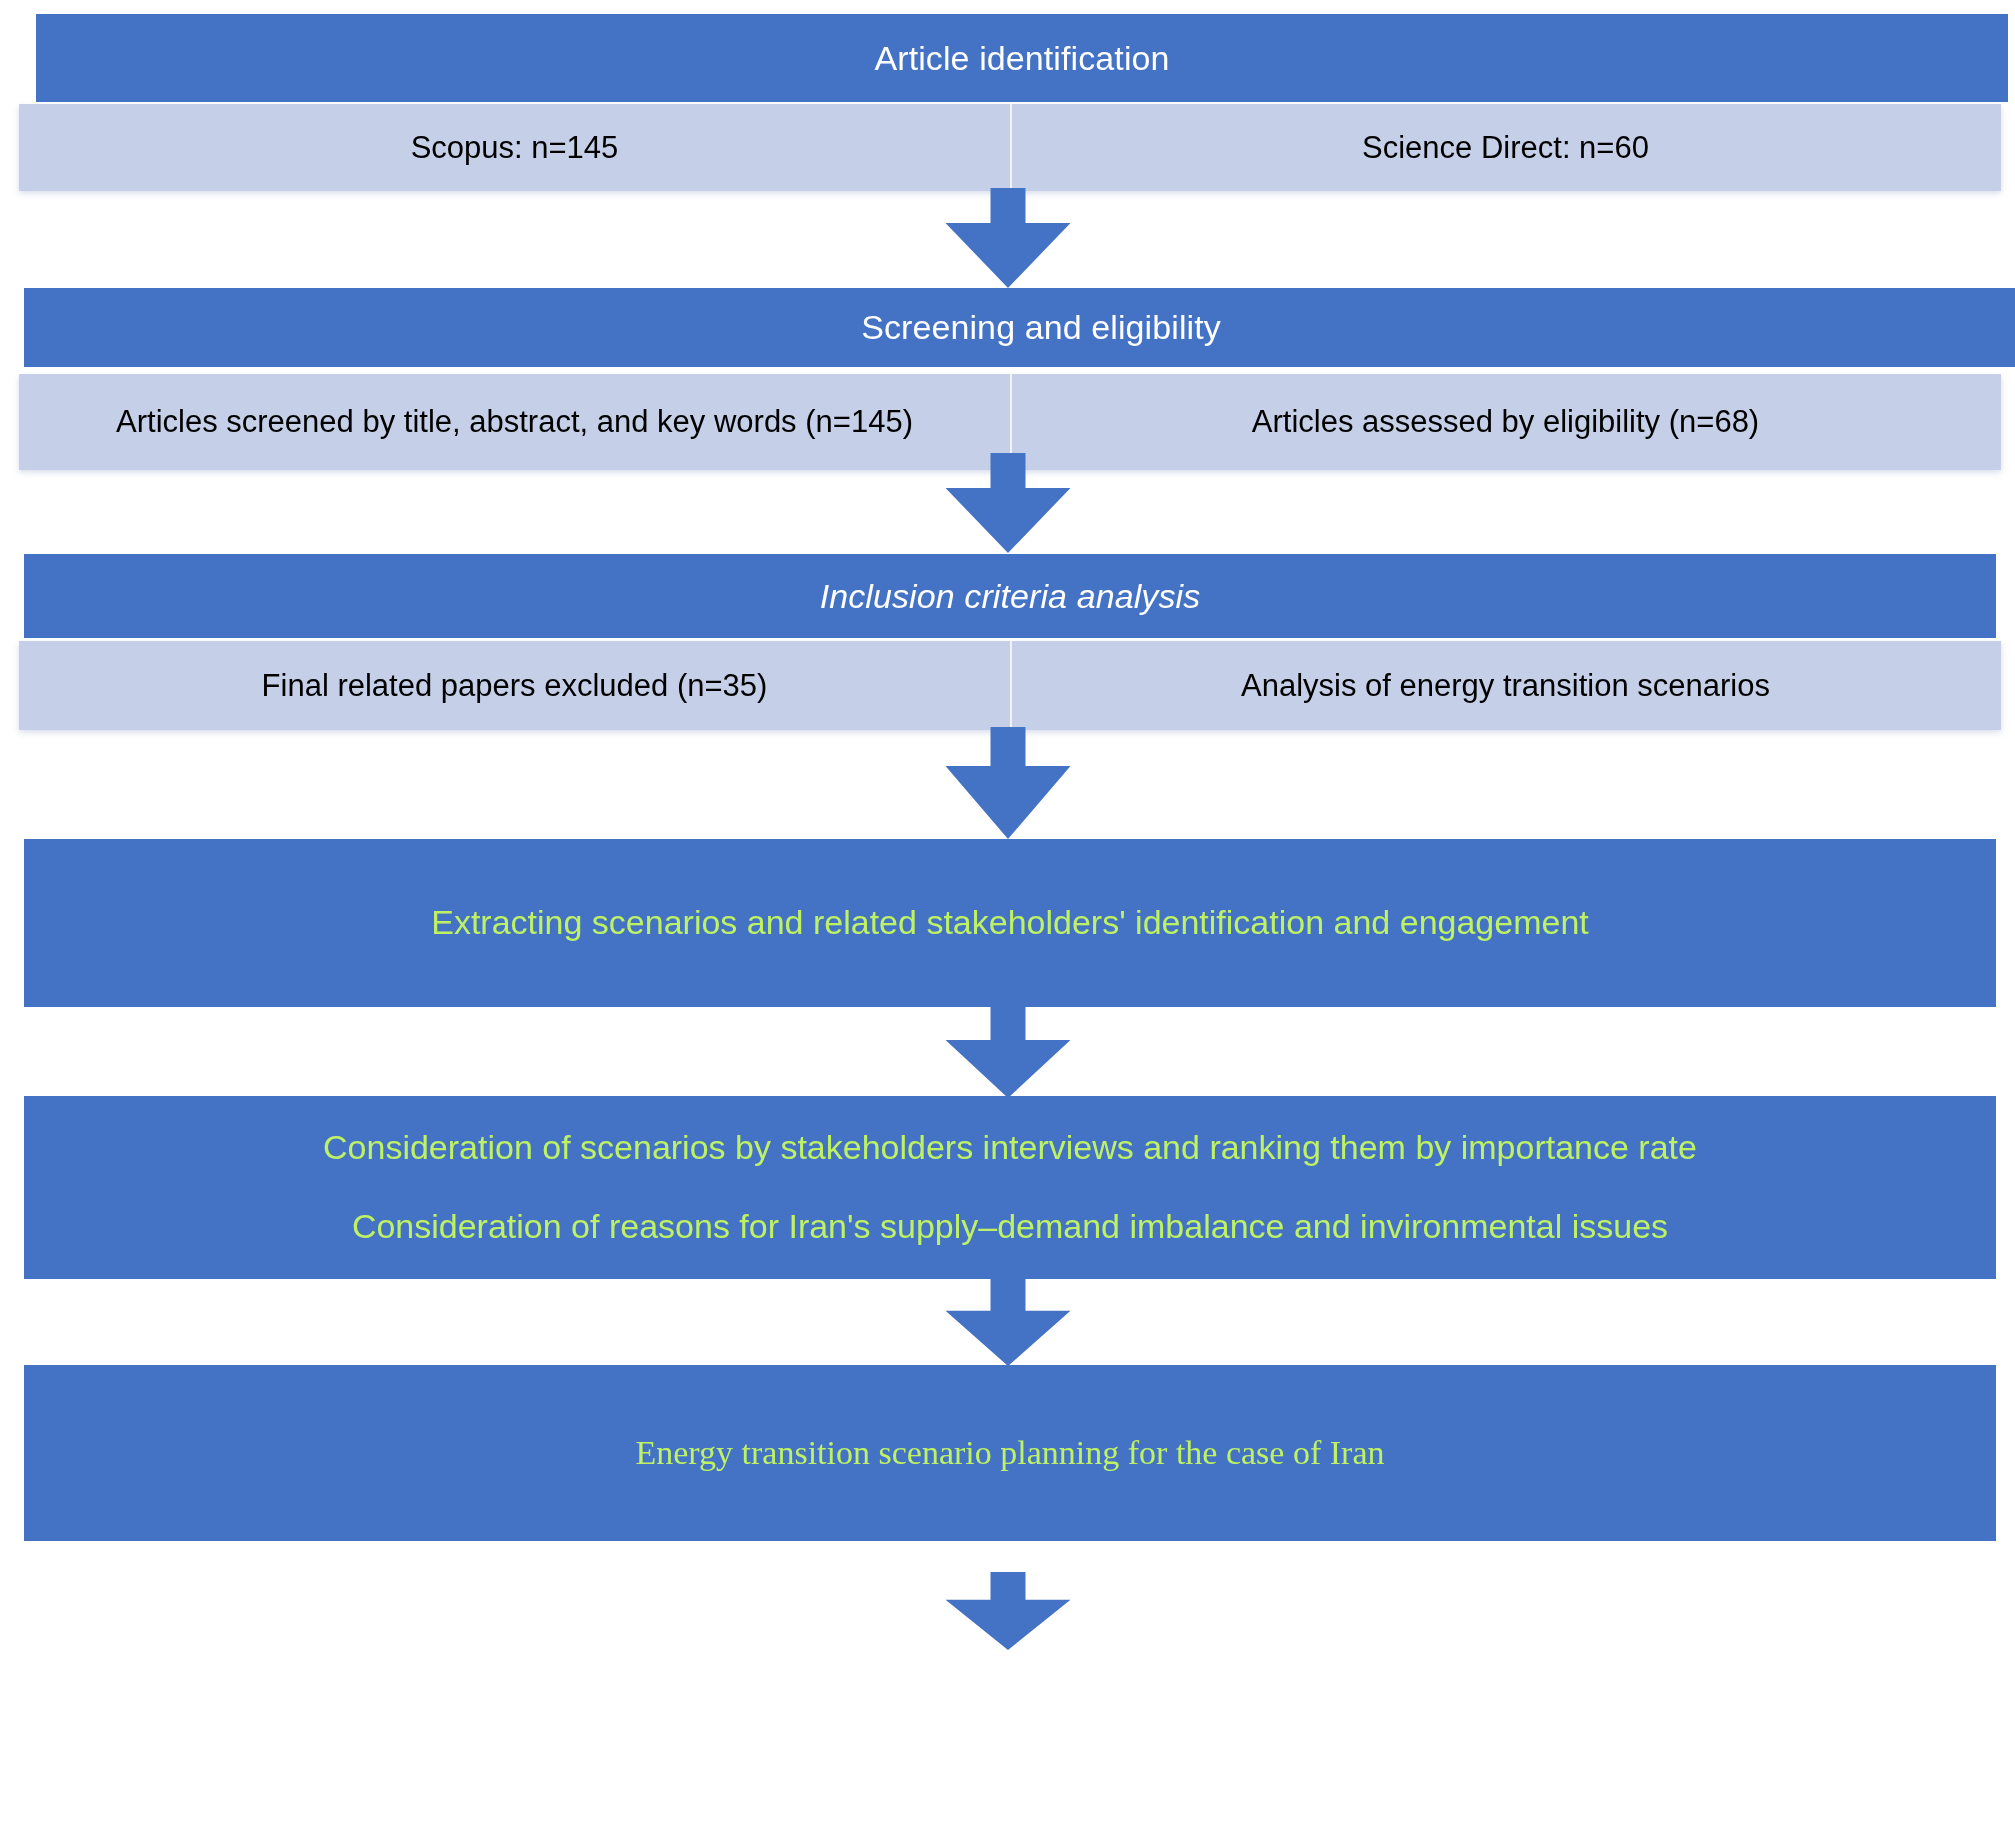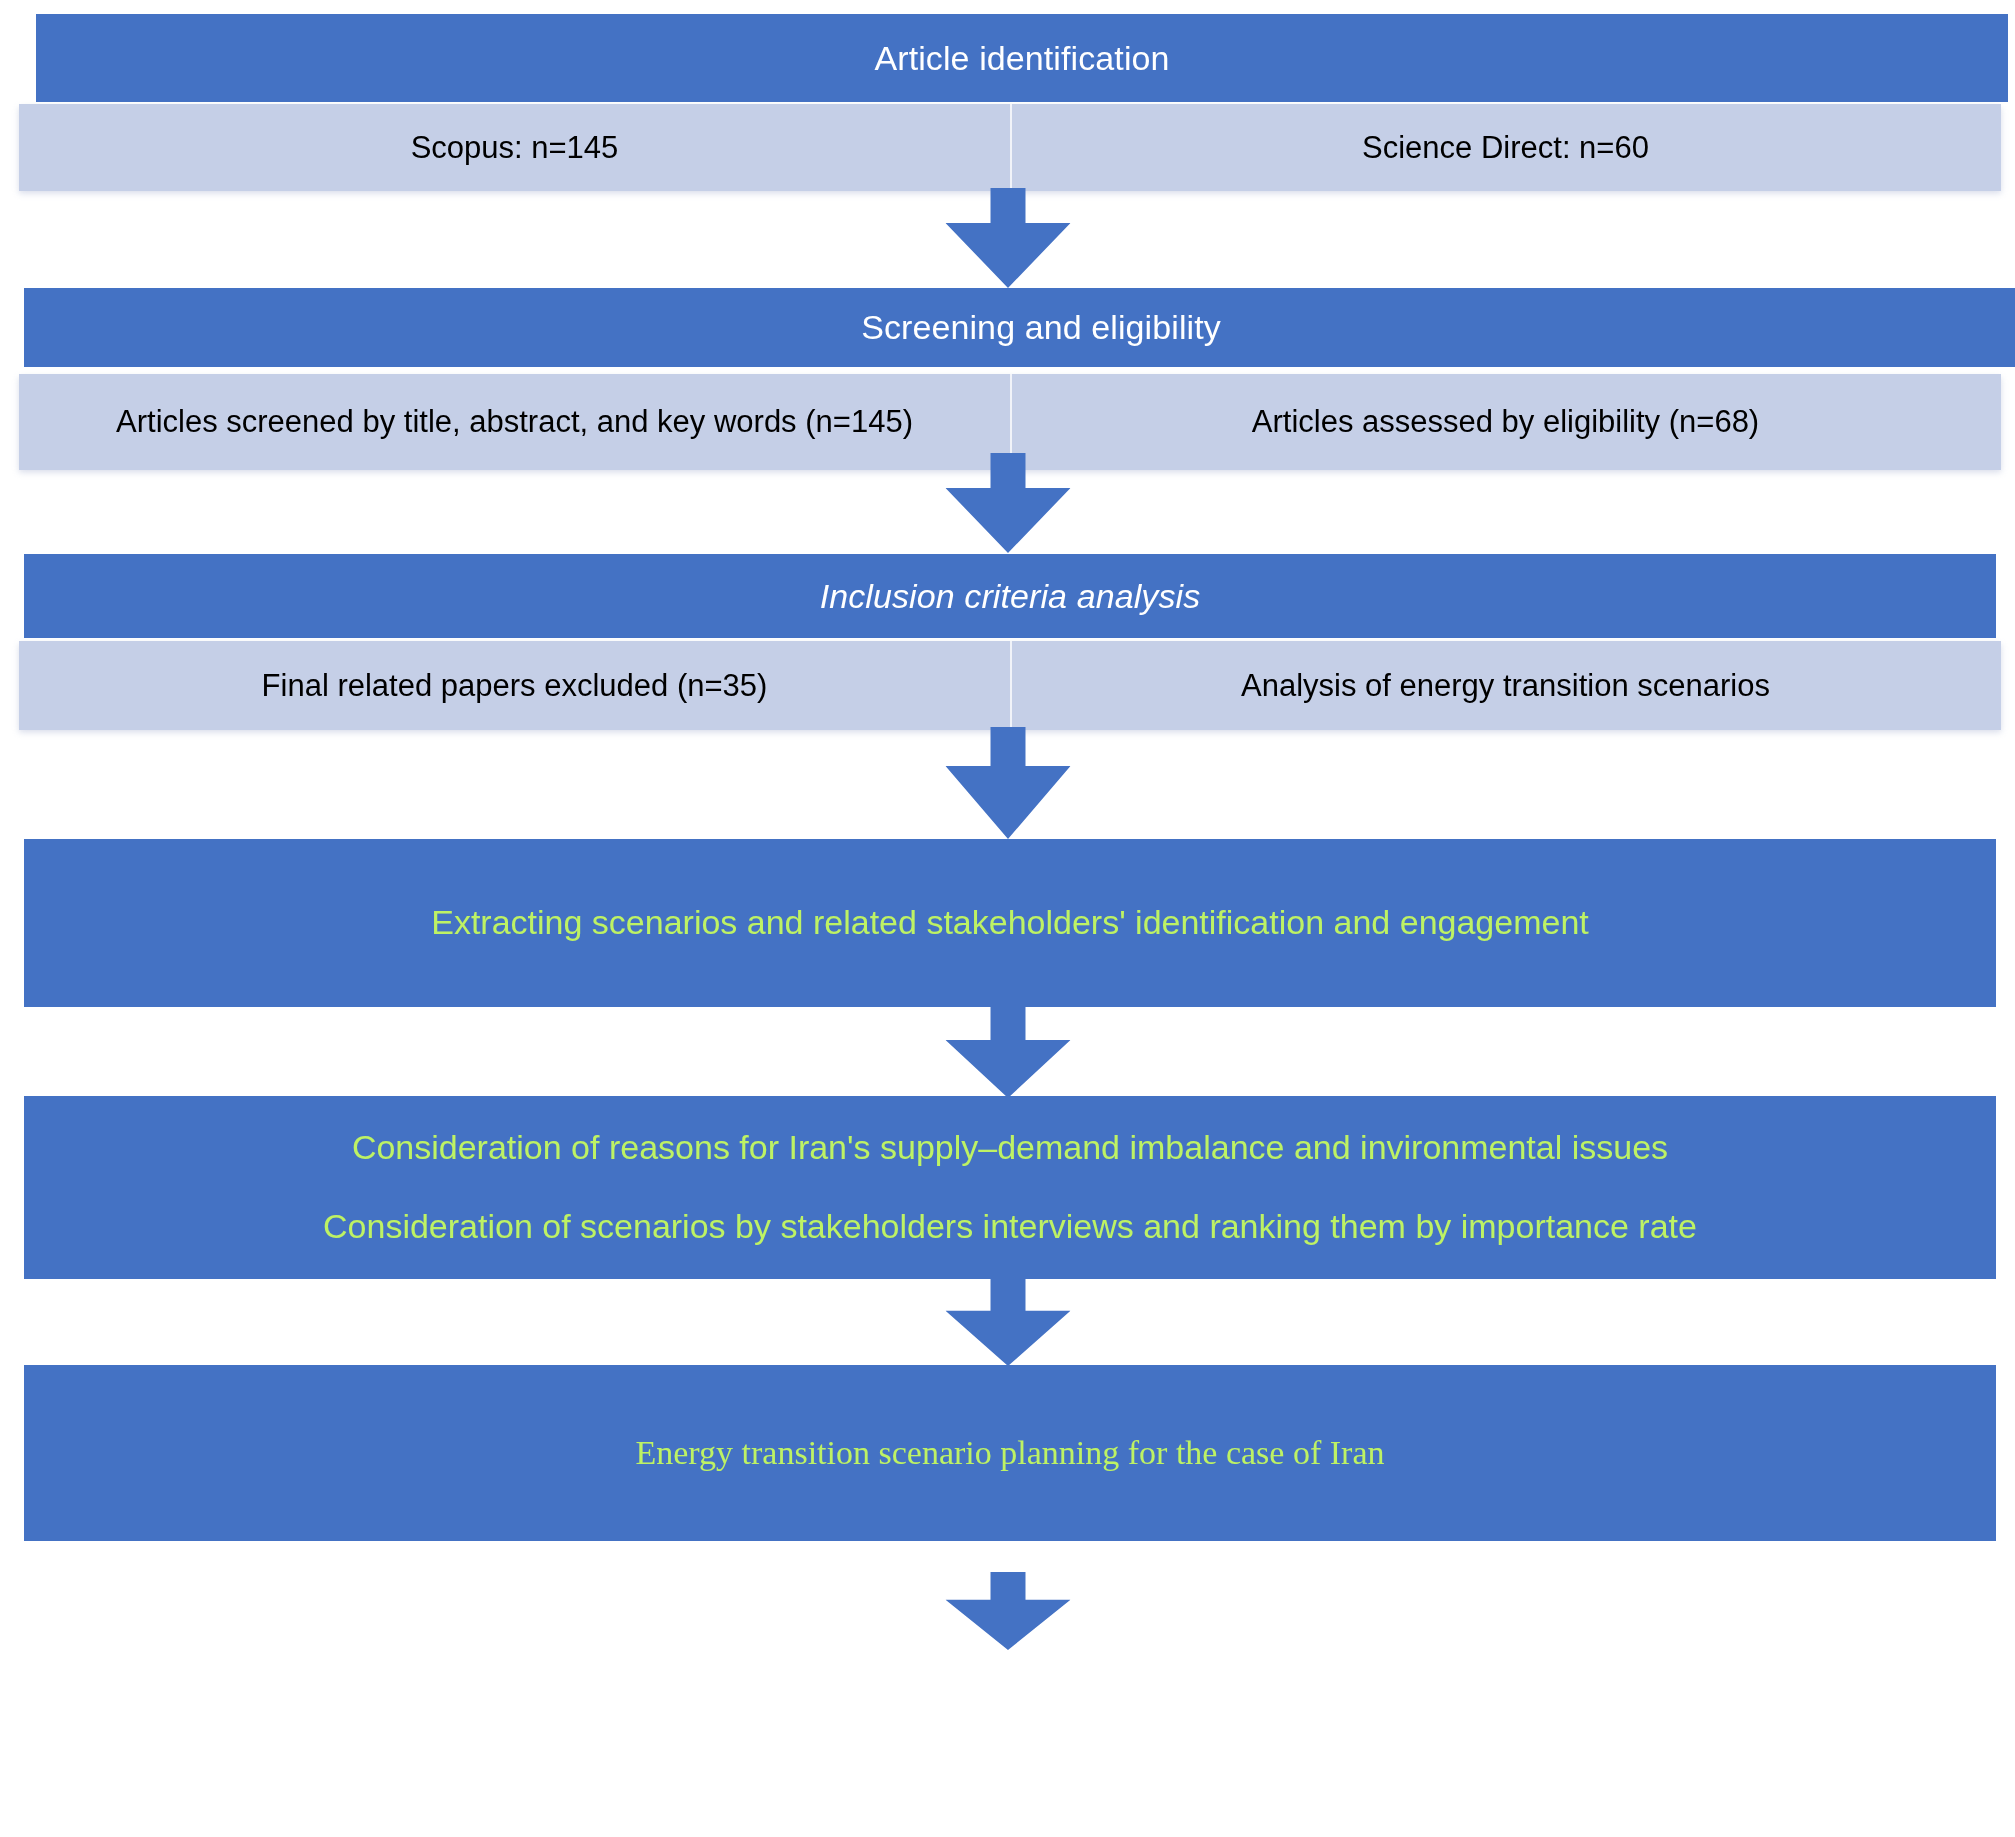--- a/index.html
+++ b/index.html
@@ -156,22 +156,22 @@
     <div class="line">Extracting scenarios and related stakeholders' identification and engagement</div>
   </div>
 
   <div class="arrow" style="top:1006px;height:92px;">
     <svg viewBox="0 0 200 146" preserveAspectRatio="none" aria-hidden="true">
       <polygon points="72,0 128,0 128,54 200,54 100,146 0,54 72,54" fill="#4472C4"></polygon>
     </svg>
   </div>
 
   <div class="big-block" style="top:1096px;height:183px;">
+    <div class="line">Consideration of scenarios by stakeholders interviews and ranking them by importance rate</div>
     <div class="line">Consideration of reasons for Iran's supply–demand imbalance and invironmental issues</div>
-    <div class="line">Consideration of scenarios by stakeholders interviews and ranking them by importance rate</div>
   </div>
 
   <div class="arrow" style="top:1278px;height:88px;">
     <svg viewBox="0 0 200 140" preserveAspectRatio="none" aria-hidden="true">
       <polygon points="72,0 128,0 128,52 200,52 100,140 0,52 72,52" fill="#4472C4"></polygon>
     </svg>
   </div>
 
   <div class="big-block" style="top:1365px;height:176px;font-family:Liberation Serif, serif;">
     <div class="line">Energy transition scenario planning for the case of Iran</div>

